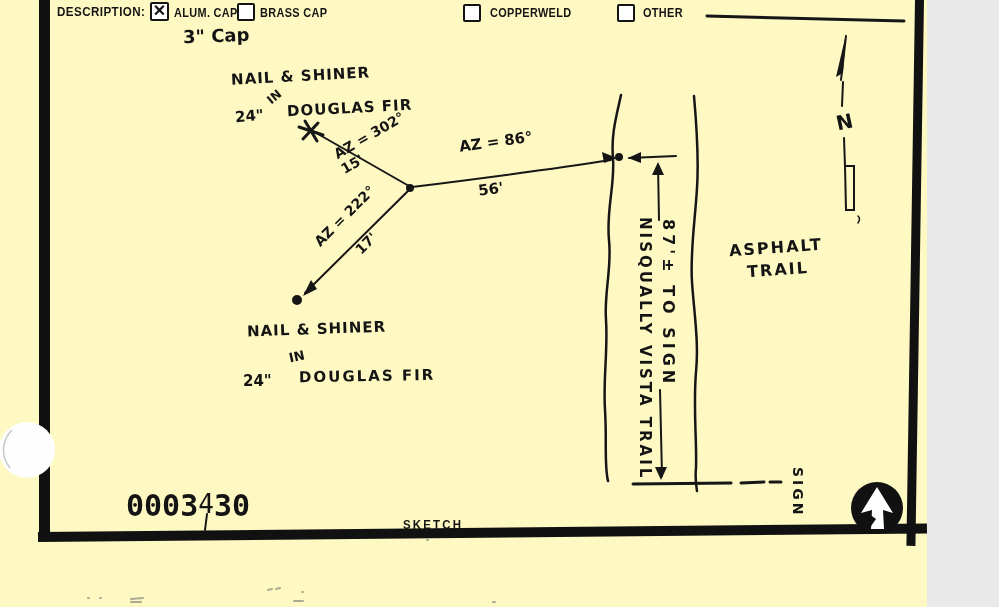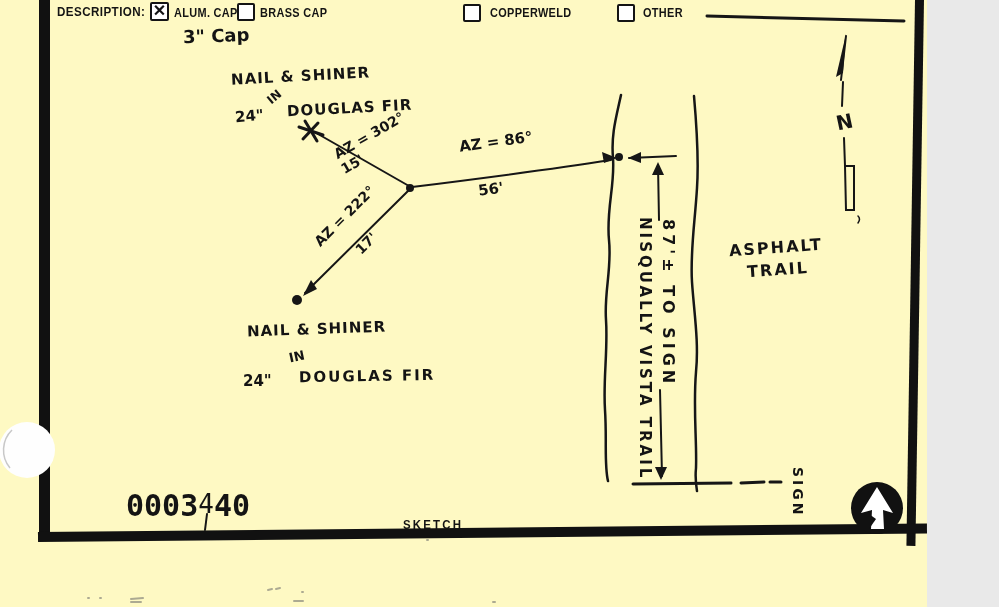--- a/index.html
+++ b/index.html
@@ -159,17 +159,17 @@
   <div class="abs hand vtext lbl" style="left:678px;top:219px;font-size:16px;letter-spacing:4px;">87'± TO SIGN</div>
   <div class="abs hand vtext lbl" style="left:654px;top:217px;font-size:15px;letter-spacing:3px;">NISQUALLY VISTA TRAIL</div>
   <div class="abs hand vtext lbl" style="left:806px;top:467px;font-size:14px;letter-spacing:3px;">SIGN</div>
 
   <div class="abs hand lbl" style="left:729px;top:238px;font-size:16px;letter-spacing:2px;transform:rotate(-4deg);">ASPHALT</div>
   <div class="abs hand lbl" style="left:747px;top:260px;font-size:16px;letter-spacing:2px;transform:rotate(-4deg);">TRAIL</div>
 
   <div class="abs hand lbl" style="left:836px;top:110px;font-size:20px;transform:rotate(-12deg);">N</div>
 
   <div class="abs stamp lbl" style="left:126px;top:488px;">
-    <span>0003</span><span class="mid">4</span><span>40</span>
+    <span>0003</span><span class="mid">4</span><span>30</span>
   </div>
   <div class="abs print lbl" style="left:403px;top:517px;font-size:13px;letter-spacing:2.5px;transform:scaleX(.88);transform-origin:0 50%;">SKETCH</div>
 
 </div>
 
 </body></html>

